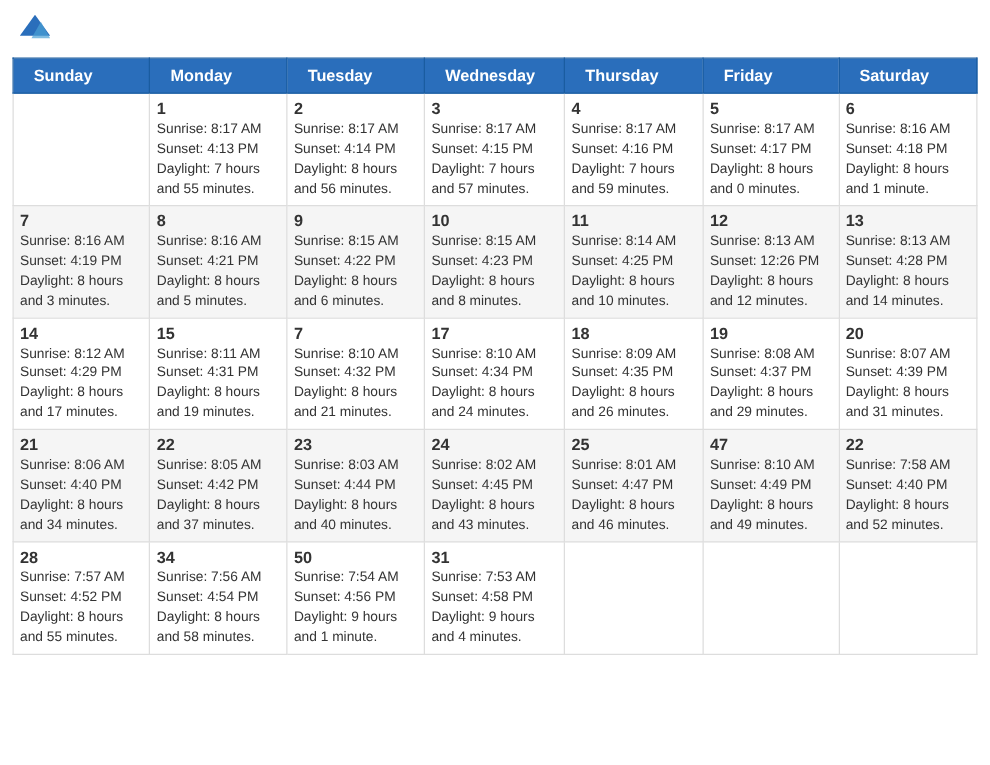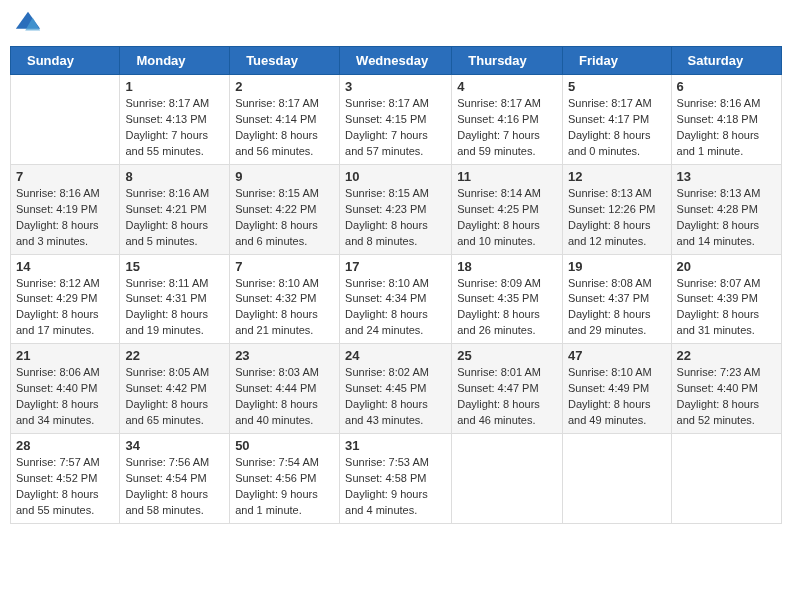--- a/index.html
+++ b/index.html
@@ -296,21 +296,21 @@
           <span>Sunrise: 8:06 AM</span><br>
           <span>Sunset: 4:40 PM</span><br>
           <span>Daylight: 8 hours and 34 minutes.</span>
         </div>
       </td>
         <td>
         <span class="day-number">22</span>
         <div class="day-info">
           <span>Sunrise: 8:05 AM</span><br>
           <span>Sunset: 4:42 PM</span><br>
-          <span>Daylight: 8 hours and 65 minutes.</span>
+          <span>Daylight: 8 hours and 37 minutes.</span>
         </div>
       </td>
         <td>
         <span class="day-number">23</span>
         <div class="day-info">
           <span>Sunrise: 8:03 AM</span><br>
           <span>Sunset: 4:44 PM</span><br>
           <span>Daylight: 8 hours and 40 minutes.</span>
         </div>
       </td>
@@ -334,21 +334,21 @@
         <span class="day-number">47</span>
         <div class="day-info">
           <span>Sunrise: 8:10 AM</span><br>
           <span>Sunset: 4:49 PM</span><br>
           <span>Daylight: 8 hours and 49 minutes.</span>
         </div>
       </td>
         <td>
         <span class="day-number">22</span>
         <div class="day-info">
-          <span>Sunrise: 7:23 AM</span><br>
+          <span>Sunrise: 7:58 AM</span><br>
           <span>Sunset: 4:40 PM</span><br>
           <span>Daylight: 8 hours and 52 minutes.</span>
         </div>
       </td>
       </tr>
       <tr>
         <td>
         <span class="day-number">28</span>
         <div class="day-info">
           <span>Sunrise: 7:57 AM</span><br>

